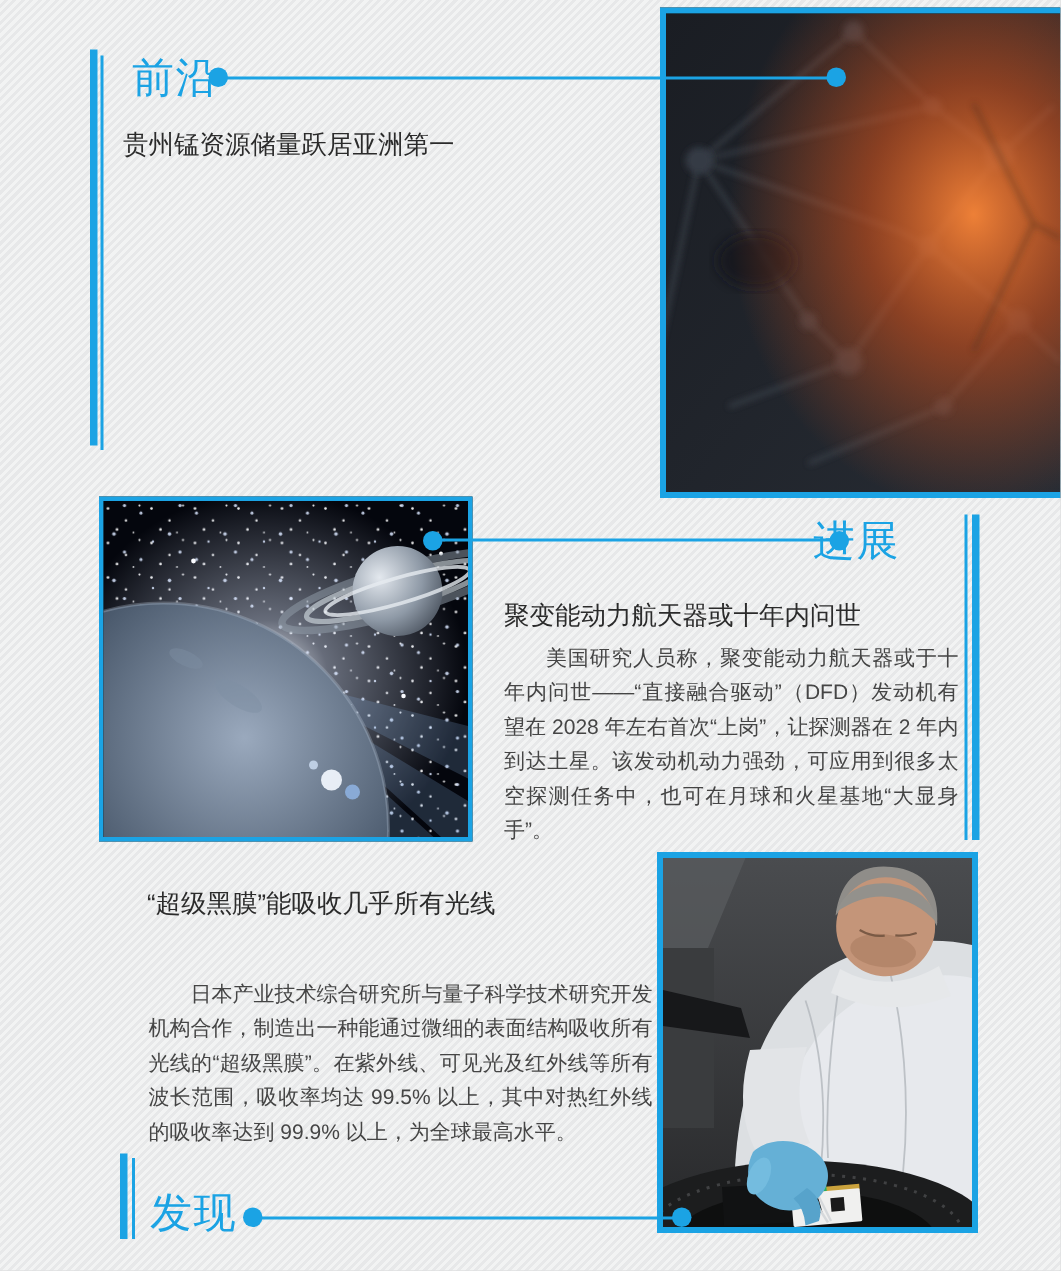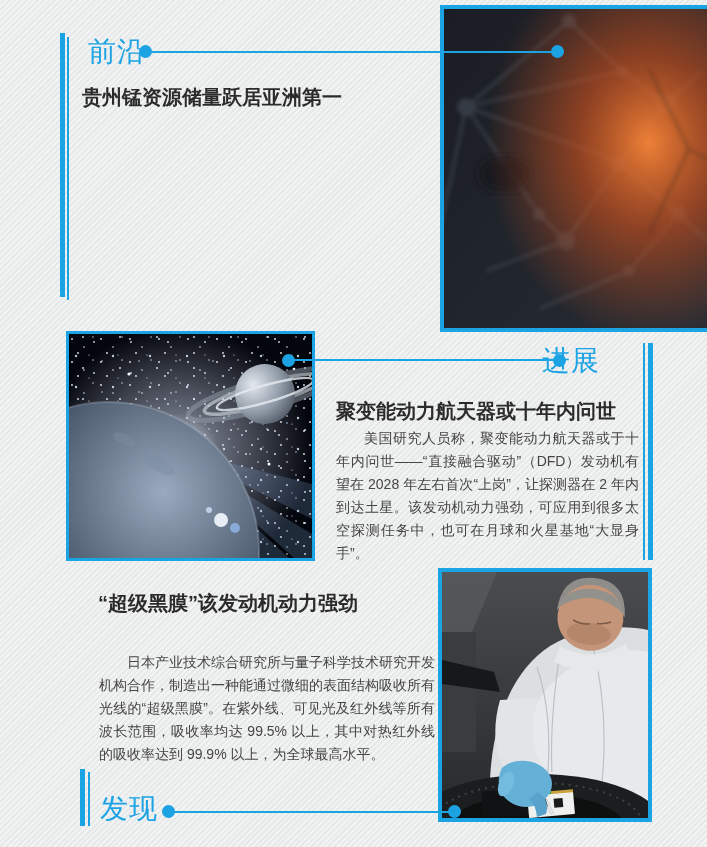--- a/index.html
+++ b/index.html
@@ -24,21 +24,21 @@
     font-size:28px;line-height:32px;font-weight:400;
     color:#1ba3e4;letter-spacing:1px;white-space:nowrap;
   }
   
   .cline{position:absolute;height:2px;background:#1ba3e4;z-index:6;}
   .cdot{position:absolute;width:13px;height:13px;border-radius:50%;
         background:#1ba3e4;z-index:7;}
   
   .a-title{
     position:absolute;margin:0;
-    font-size:20px;line-height:22px;font-weight:700;
+    font-size:17px;line-height:22px;font-weight:400;
     color:#2b2b2b;white-space:nowrap;
   }
   
   .a-body{
     position:absolute;margin:0;
     font-size:14px;line-height:23px;color:#454545;
     text-align:justify;text-indent:2em;
   }
   
   .photo{
@@ -201,21 +201,21 @@
 
   <h2 class="sec-label" style="left:542px;top:345px;">进展</h2>
 
   <div class="vbar" style="left:643px;top:343px;width:2px;height:217px;"></div>
   <div class="vbar" style="left:648px;top:343px;width:5px;height:217px;"></div>
 
   <h3 class="a-title" style="left:336px;top:382px;margin-top:18px;">聚变能动力航天器或十年内问世</h3>
 
   <p class="a-body" style="left:336px;top:427px;width:303px;">美国研究人员称，聚变能动力航天器或于十年内问世——“直接融合驱动”（DFD）发动机有望在 2028 年左右首次“上岗”，让探测器在 2 年内到达土星。该发动机动力强劲，可应用到很多太空探测任务中，也可在月球和火星基地“大显身手”。</p>
 
-  <h3 class="a-title" style="left:98px;top:592px;">“超级黑膜”该发动机动力强劲</h3>
+  <h3 class="a-title" style="left:98px;top:592px;">“超级黑膜”能吸收几乎所有光线</h3>
 
   <p class="a-body" style="left:99px;top:638px;width:336px;margin-top:13px;">日本产业技术综合研究所与量子科学技术研究开发机构合作，制造出一种能通过微细的表面结构吸收所有光线的“超级黑膜”。在紫外线、可见光及红外线等所有波长范围，吸收率均达 99.5% 以上，其中对热红外线的吸收率达到 99.9% 以上，为全球最高水平。</p>
 
   <div class="photo" style="left:438px;top:568px;width:214px;height:254px;">
     <svg viewBox="0 0 206 246" preserveAspectRatio="xMidYMid slice" aria-hidden="true">
       <defs>
         <linearGradient id="lbg" x1="0" y1="0" x2="0" y2="1">
           <stop offset="0" stop-color="#4a4c4f"></stop>
             <stop offset="1" stop-color="#28292b"></stop>
         </linearGradient>

